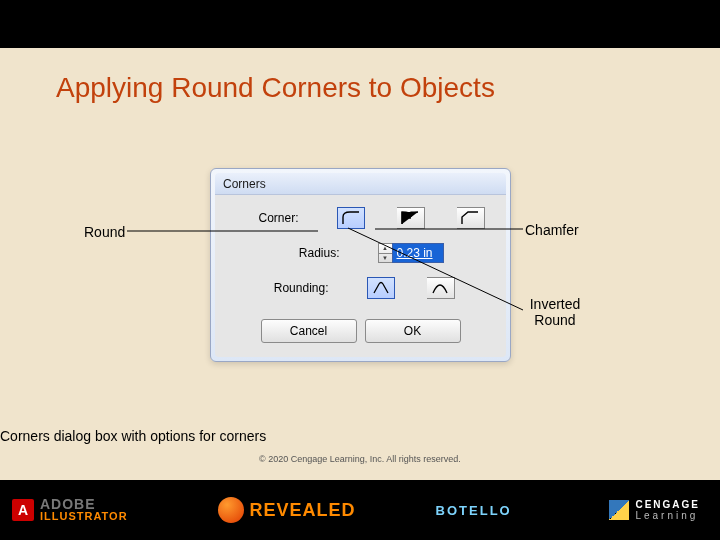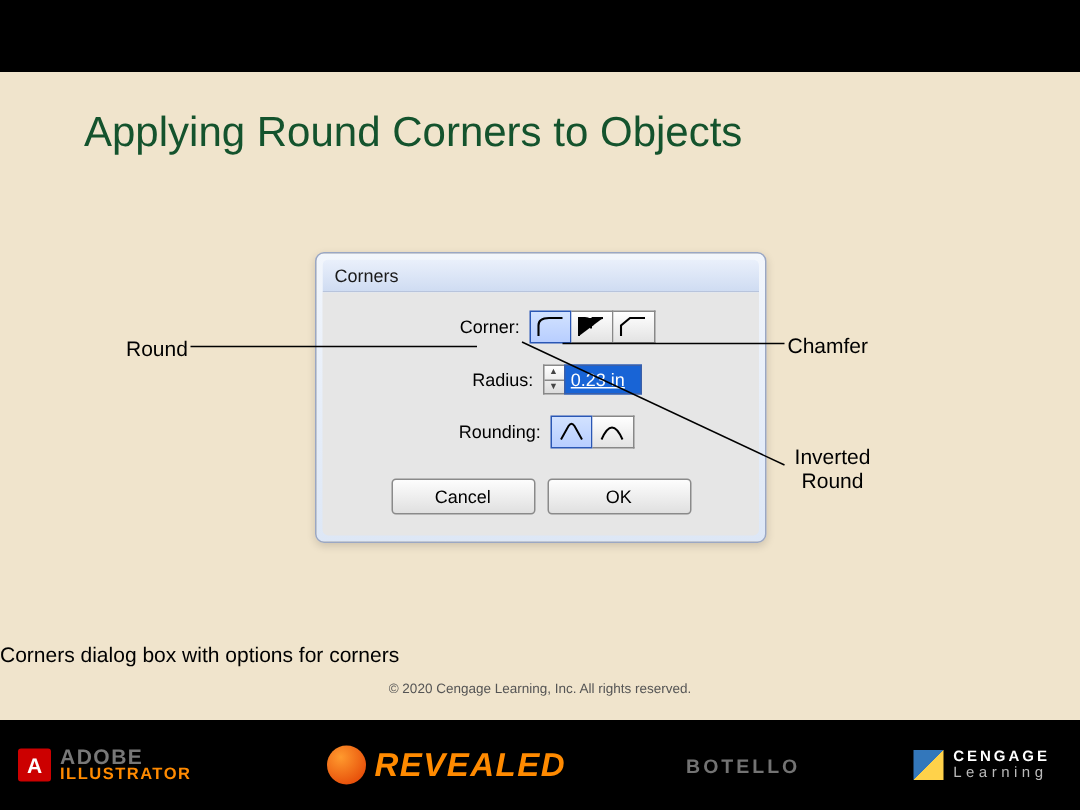--- a/index.html
+++ b/index.html
@@ -13,21 +13,21 @@
     overflow: hidden;
   }
   .topbar {
     width: 100%;
     height: 48px;
     background: #000;
   }
   .slide-title {
     font-size: 28px;
     font-weight: 400;
-    color: #14532d;
+    color: #c2410c;
     padding: 24px 0 0 56px;
   }
 
   
   .dialog {
     position: absolute;
     left: 210px;
     top: 168px;
     width: 301px;
     background: linear-gradient(#f2f6fc, #dde7f6);
@@ -49,20 +49,21 @@
   .dialog-body {
     background: #e6e6e6;
     padding: 12px 10px 14px 10px;
     border-radius: 0 0 4px 4px;
   }
   .row {
     display: flex;
     align-items: center;
     margin-bottom: 14px;
     justify-content: center;
+    gap: 32px;
   }
   .row .lbl {
     width: 68px;
     text-align: right;
     font-size: 12px;
     color: #000;
     padding-right: 6px;
   }
 
   
@@ -202,32 +203,31 @@
     align-items: center;
   }
   .cc-badge .circ {
     width: 26px; height: 26px; border-radius: 50%;
     background: radial-gradient(circle at 35% 30%, #ff9a2e, #e03a00);
     display:flex; align-items:center; justify-content:center;
     font-size: 8px; font-weight:bold; color:#fff; text-align:center; line-height:8px;
     margin-right: 6px;
   }
   .revealed {
-    font-size: 22px;
+    font-size: 18px;
     font-weight: bold;
-    font-style: italic;
     color: #ff8a00;
     letter-spacing: 1px;
   }
   .botello {
     margin-left: 80px;
     font-size: 13px;
     font-weight: bold;
     letter-spacing: 2px;
-    color: #737373;
+    color: #7dd3fc;
     text-align: right;
   }
   .cengage {
     margin-left: auto;
     margin-right: 20px;
     display: flex;
     align-items: center;
   }
   .cengage .sq {
     width: 20px; height: 20px;

